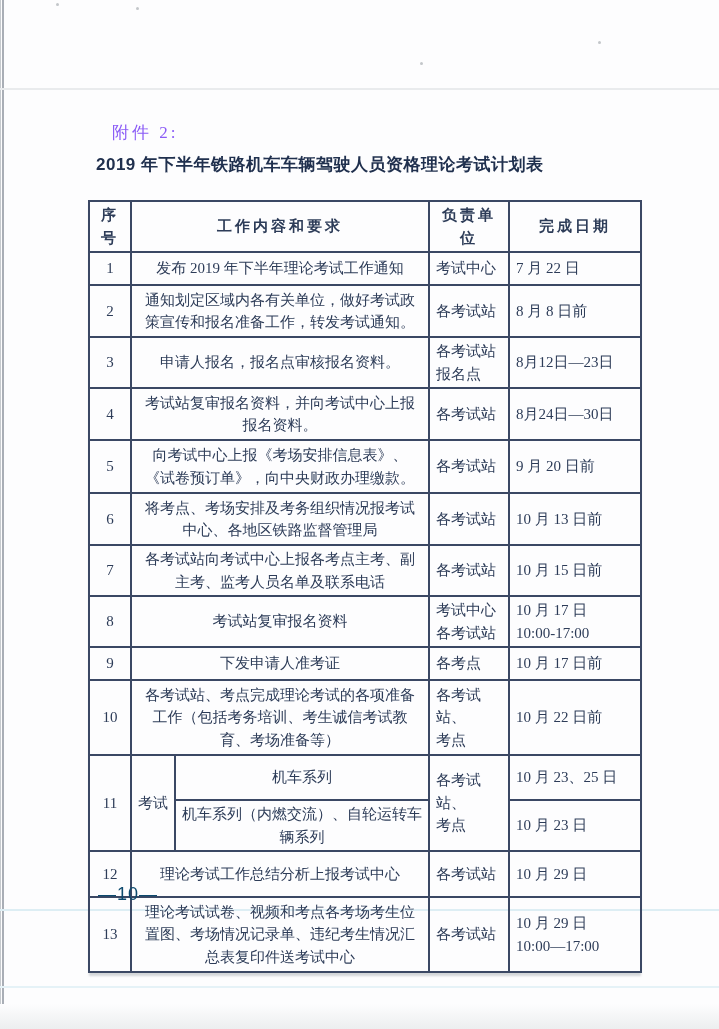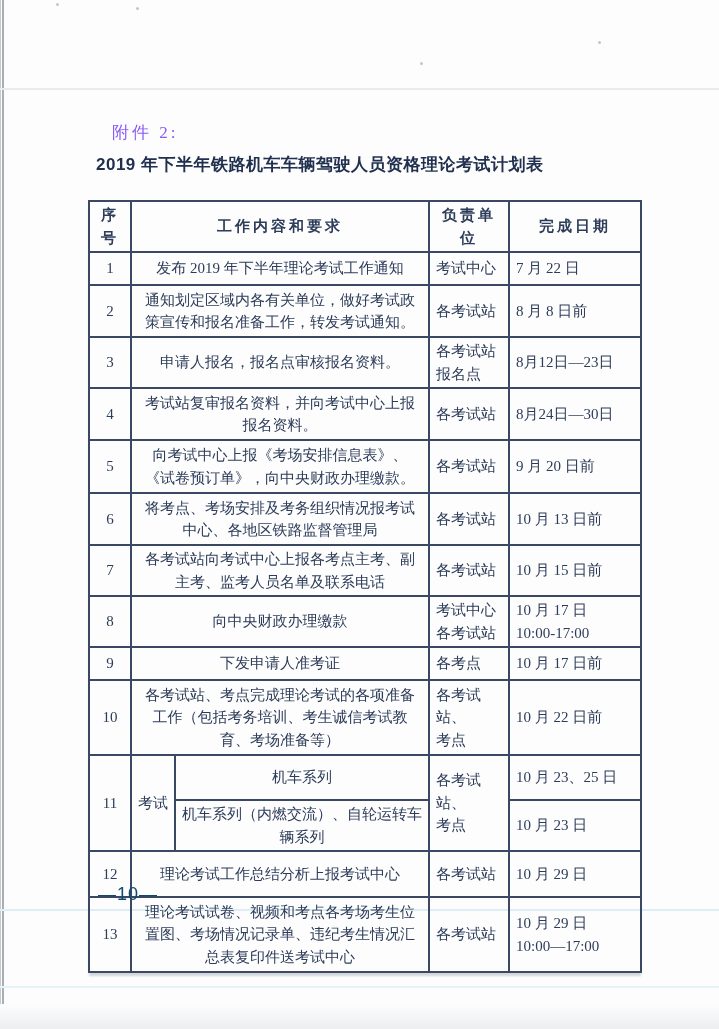--- a/index.html
+++ b/index.html
@@ -133,21 +133,21 @@
 
     <tr style="height:50px">
       <td class="no-cell">7</td>
       <td class="content-cell" colspan="2">各考试站向考试中心上报各考点主考、副主考、监考人员名单及联系电话</td>
       <td class="unit-cell">各考试站</td>
       <td class="date-cell">10 月 15 日前</td>
     </tr>
 
     <tr style="height:50px">
       <td class="no-cell">8</td>
-      <td class="content-cell" colspan="2">向中央财政办理缴款</td>
+      <td class="content-cell" colspan="2">考试站复审报名资料</td>
       <td class="unit-cell">考试中心
 各考试站</td>
       <td class="date-cell">10 月 17 日
 10:00-17:00</td>
     </tr>
 
     <tr style="height:33px">
       <td class="no-cell">9</td>
       <td class="content-cell" colspan="2">下发申请人准考证</td>
       <td class="unit-cell">各考点</td>

